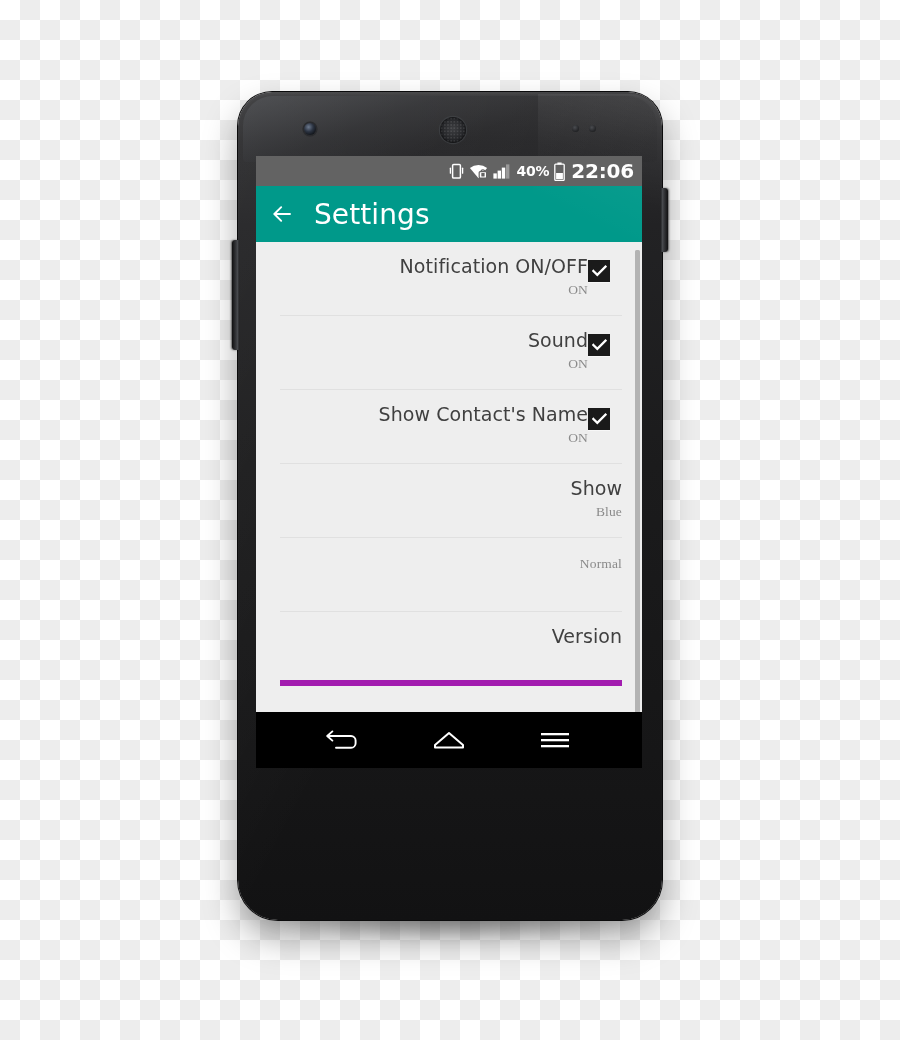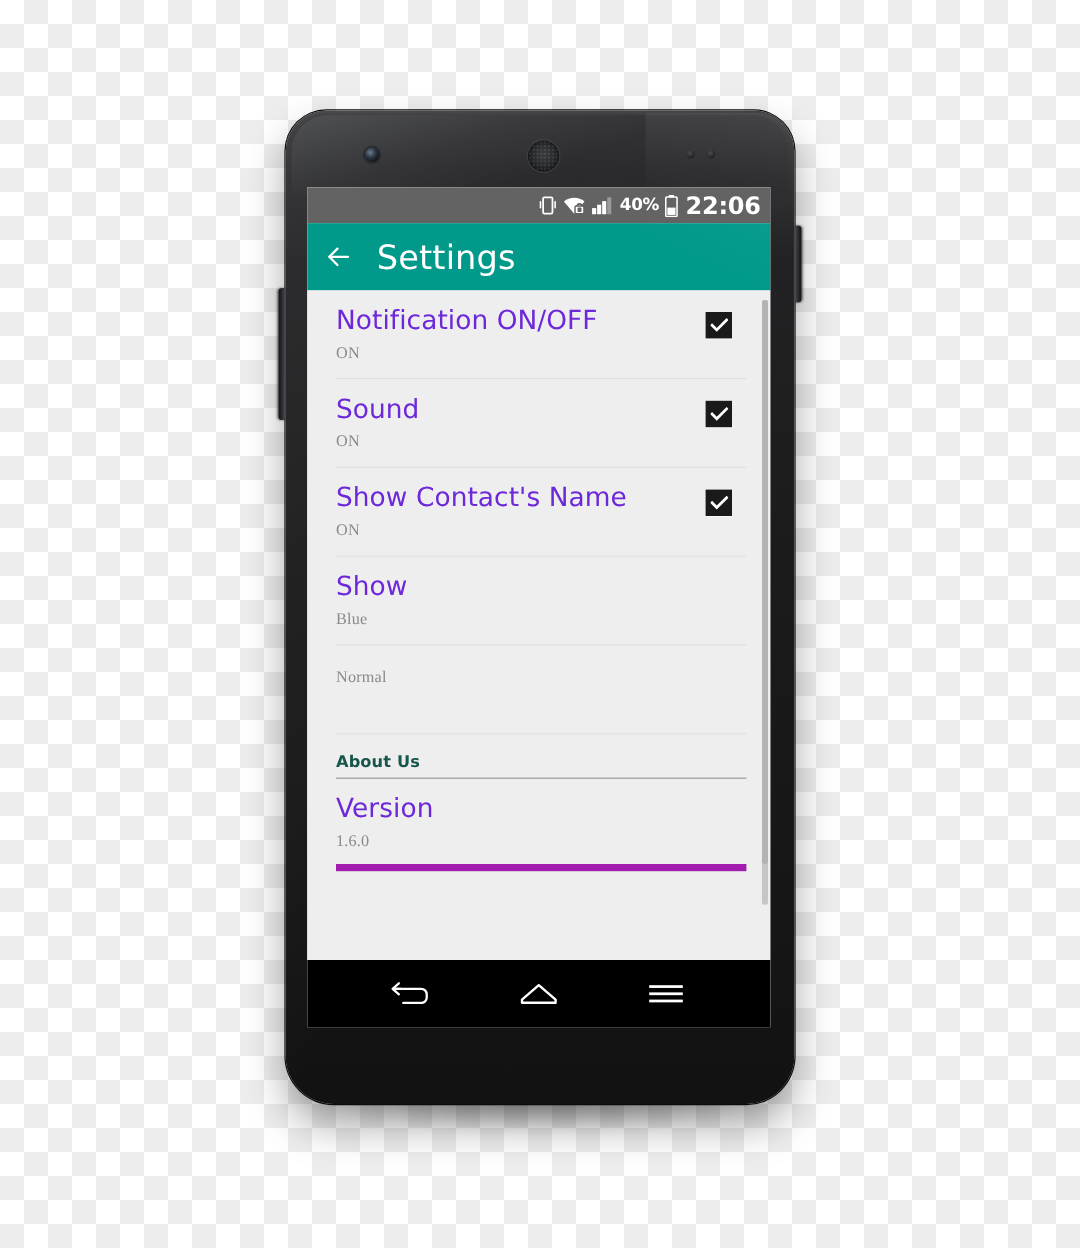--- a/index.html
+++ b/index.html
@@ -100,24 +100,24 @@
     width:7px; height:64px;
     border-radius:0 3px 3px 0;
     background:linear-gradient(270deg, #101011 0%, #303134 48%, #4a4c50 82%, #232426 100%);
     box-shadow:1px 0 2px rgba(0,0,0,0.55);
   }
 
   
   #screen {
     position:absolute;
     left:18px; top:64px;
-    width:386px; height:700px;
+    width:386px; height:612px;
     overflow:hidden;
     background:#eeeeee;
-    display:flex; flex-direction:column;
+    display:flex; flex-direction:column;text-align:right;
   }
 
   
   #status-bar {
     height:30px; flex:0 0 30px;
     background:#636363;
     display:flex; align-items:center; justify-content:flex-end;
     padding-right:8px; gap:5px;
     color:#ffffff;
   }
@@ -170,21 +170,21 @@
   .pref-row {
     display:flex; align-items:flex-start;
     padding:12px 0 11px 0;
     border-bottom:1px solid #e0e0e0;
     margin-right:10px;
     min-height:74px;
   }
   .pref-row.last { border-bottom:6px solid #a21caf; }
   .pref-text { flex:1 1 auto; padding-top:1px; }
   .pref-title {
-    font-size:22px; color:#6d28d9; font-weight:400;
+    font-size:19px; color:#404040; font-weight:400;
     line-height:1.18; letter-spacing:0.05px;
   }
   .pref-summary {
     font-size:13.5px; color:#8a8a8a; margin-top:5px;
     letter-spacing:0.15px;
     font-family:Liberation Serif, serif;
   }
   .pref-widget {
     flex:0 0 auto; display:flex; align-items:center;
     padding-top:6px; padding-right:12px;
@@ -347,28 +347,24 @@
             <div class="pref-summary">Blue</div>
           </div>
         </div>
 
         <div class="pref-row">
           <div class="pref-text">
             <div class="pref-summary">Normal</div>
           </div>
         </div>
 
-        <div class="section-header">
-          <span class="section-header-label">About Us</span>
-        </div>
 
         <div class="pref-row last">
           <div class="pref-text">
             <div class="pref-title">Version</div>
-            <div class="pref-summary">1.6.0</div>
           </div>
         </div>
 
         <div id="scrollbar-track">
           <div id="scrollbar-thumb"></div>
         </div>
       </div>
 
       <div id="nav-bar">
 

